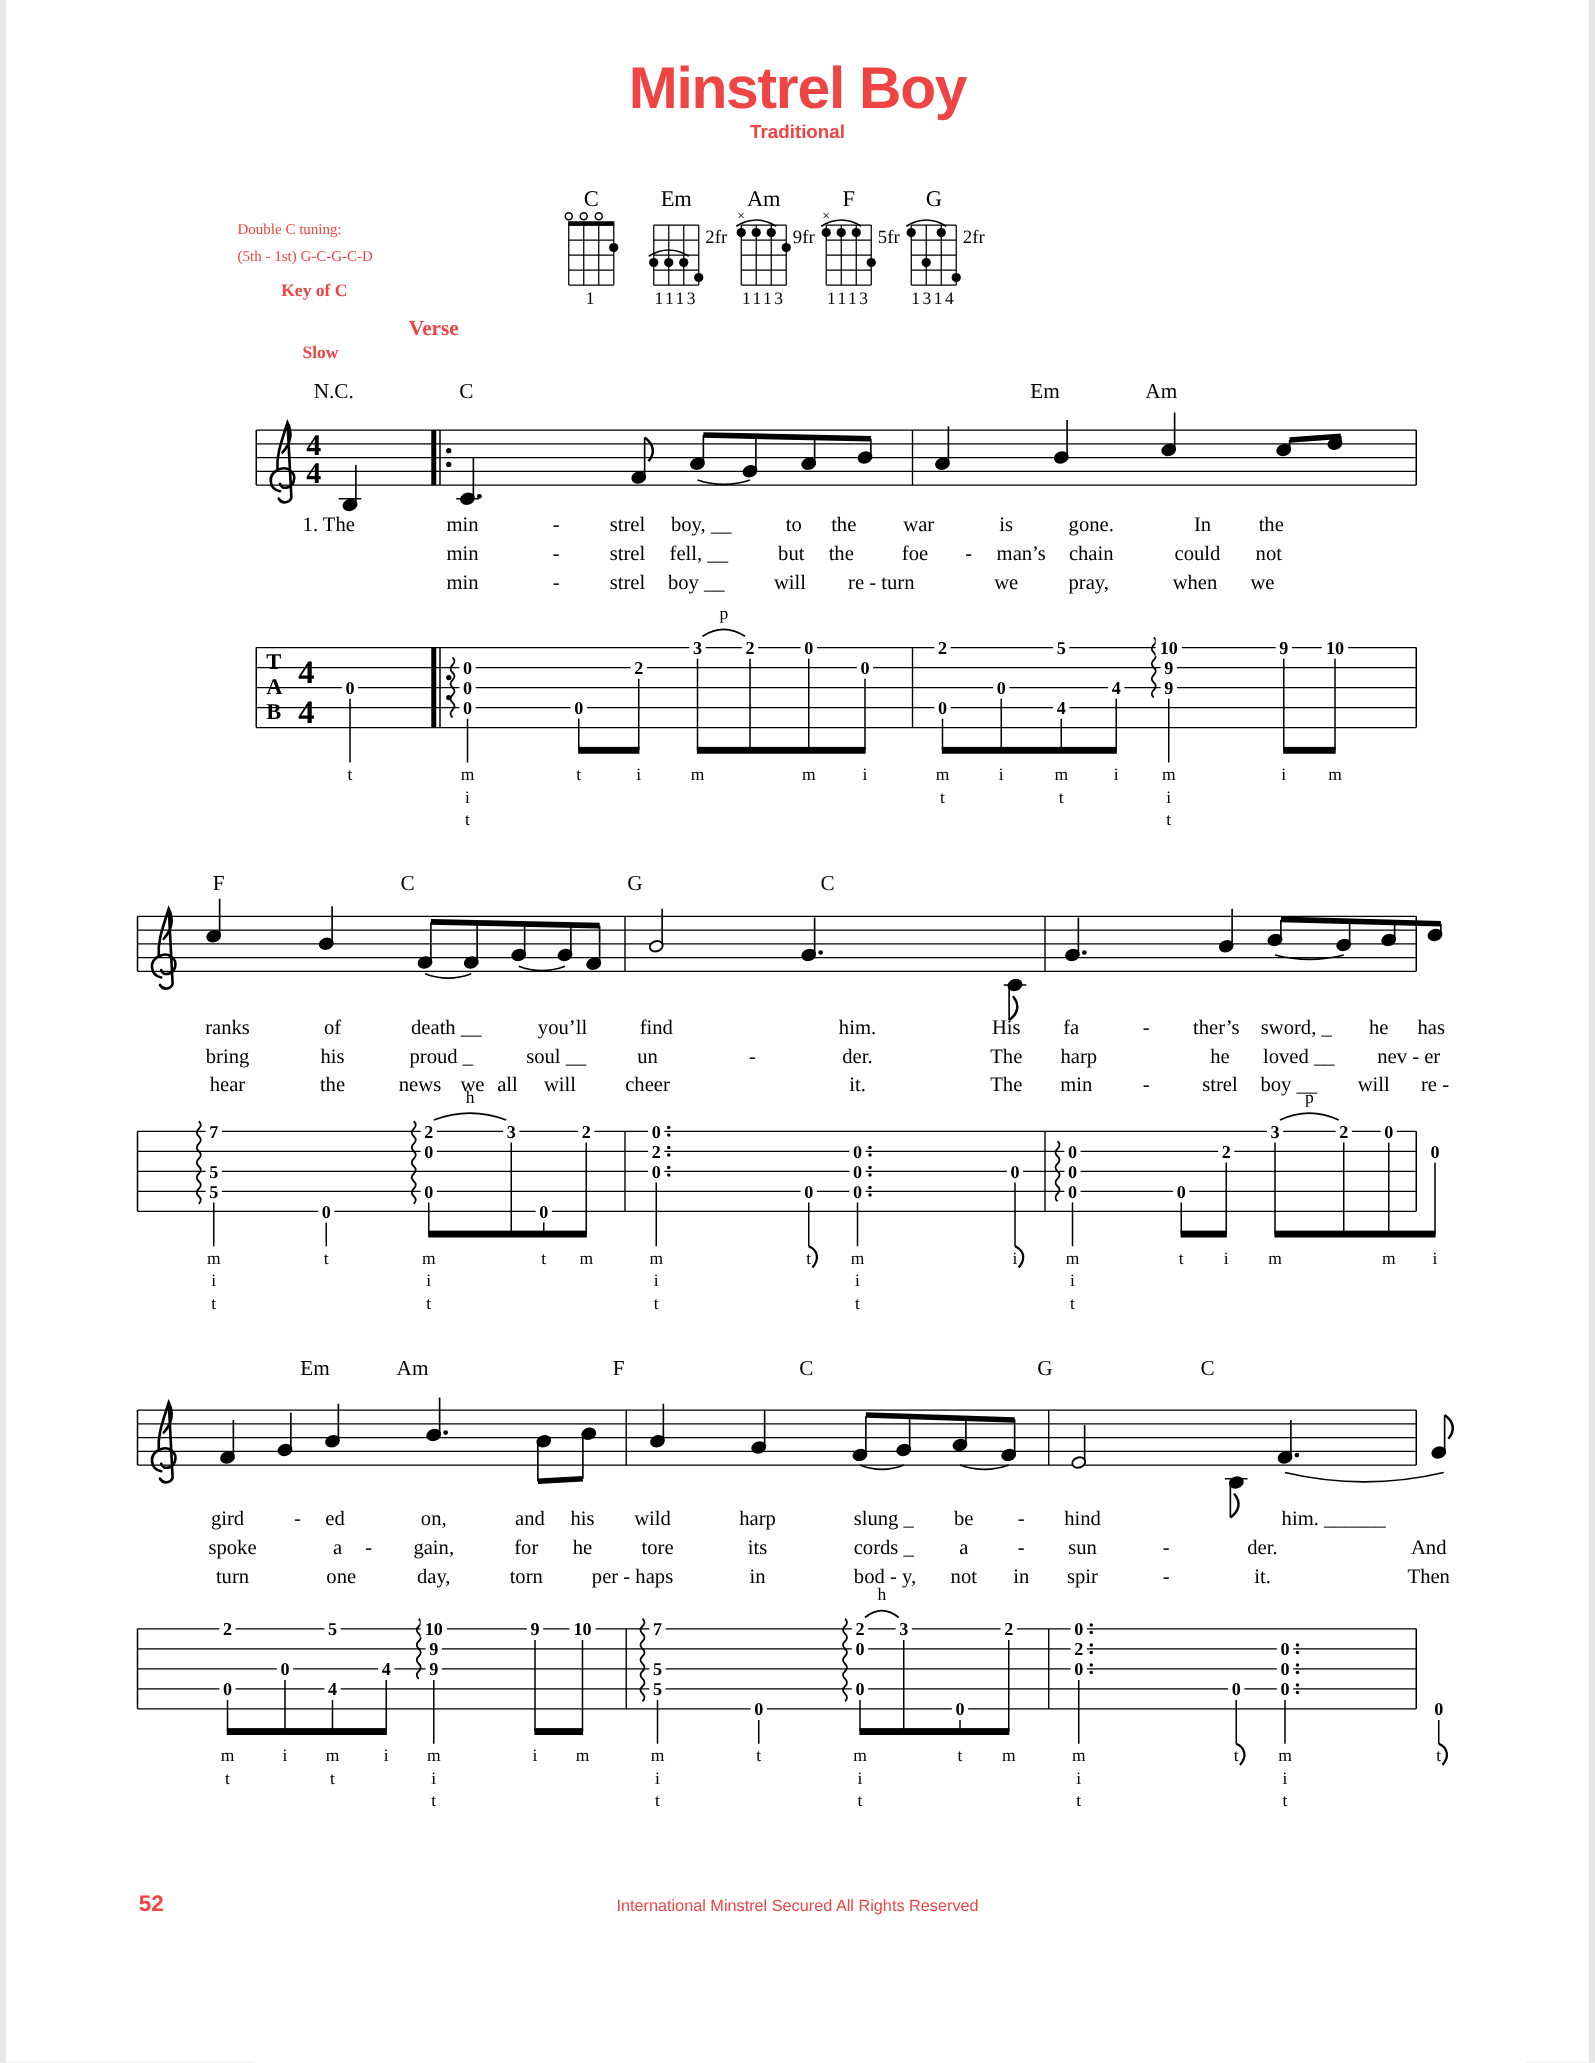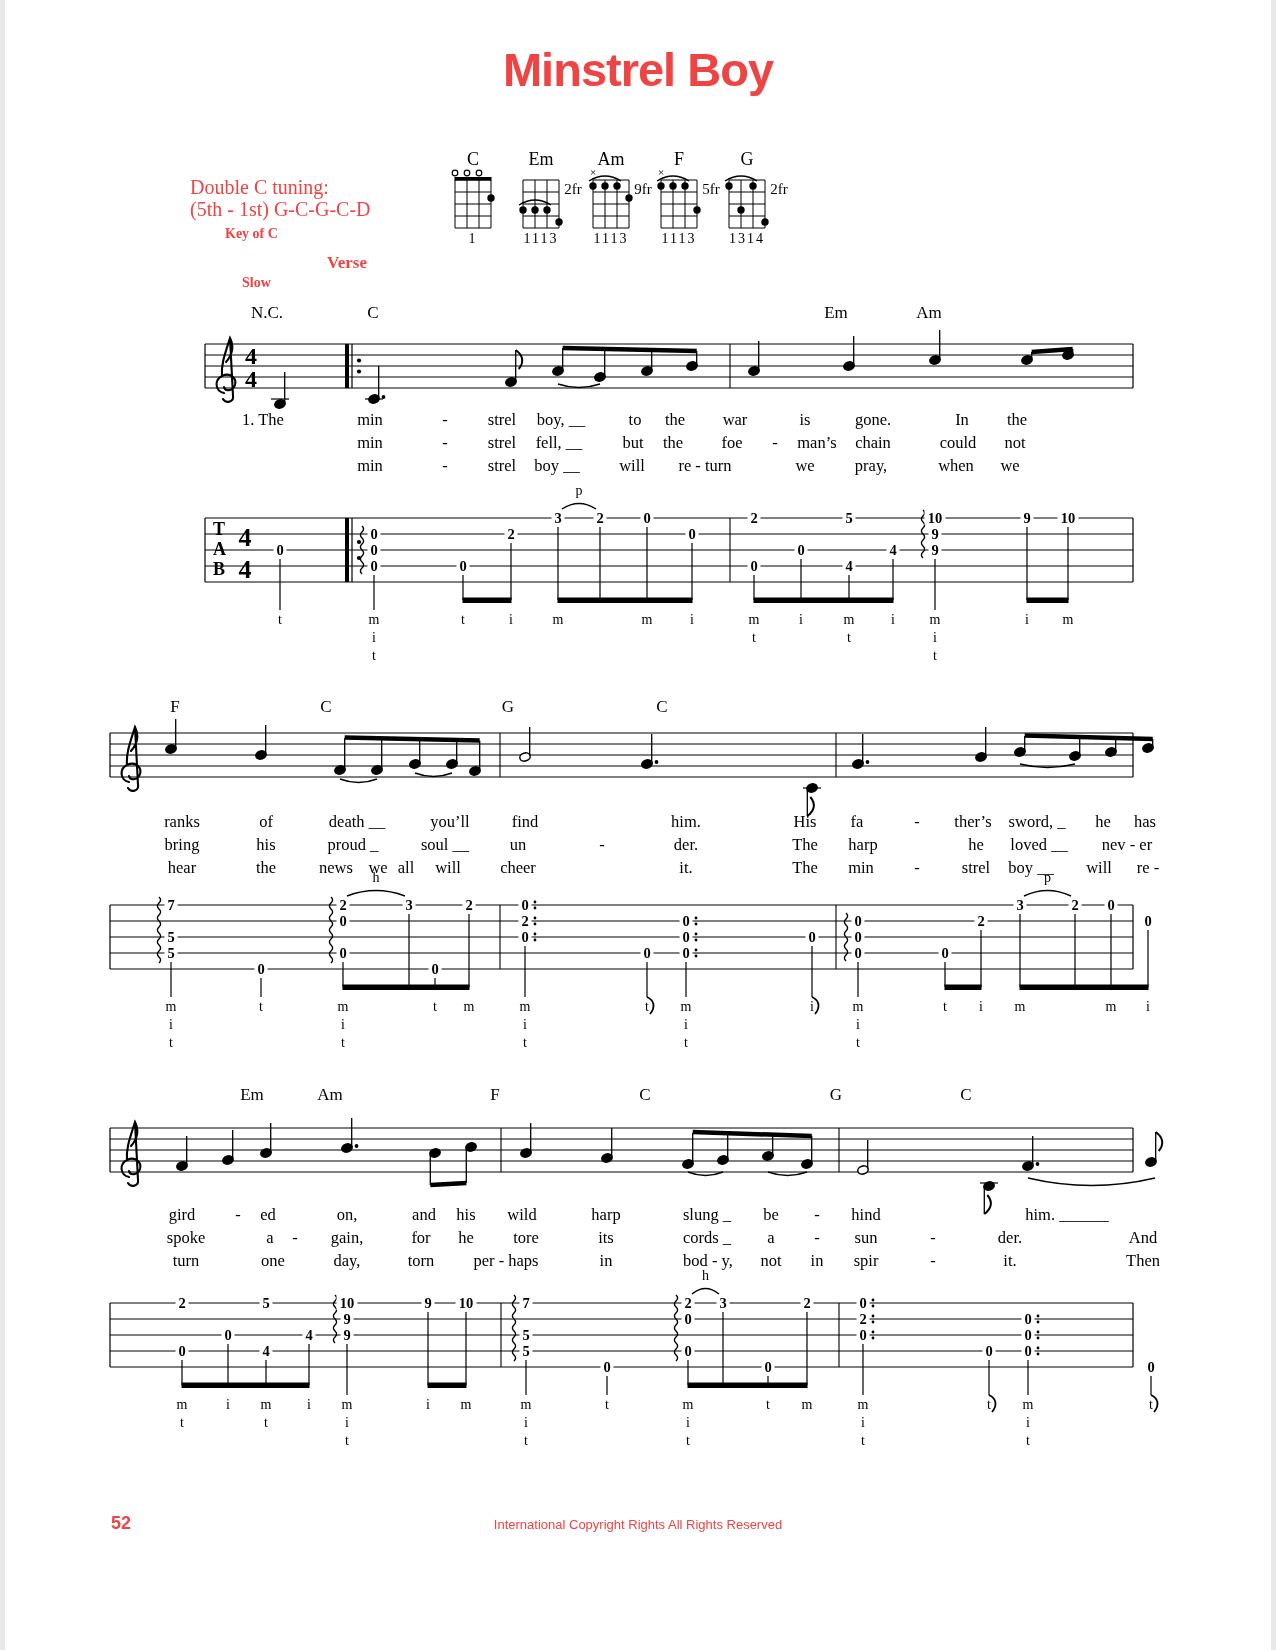--- a/index.html
+++ b/index.html
@@ -3,37 +3,38 @@
 <meta charset="utf-8">
 <style>
   html,body{margin:0;padding:0;background:#e8e8e8;}
   #page{position:relative;width:1266px;height:1650px;background:#ffffff;margin:0 auto;
         font-family:"Liberation Serif", serif;color:#ef4444;overflow:hidden;}
   .abs{position:absolute;}
   #title{left:0;right:0;top:42px;text-align:center;font-family:"Liberation Sans",sans-serif;
          font-weight:bold;font-size:47px;letter-spacing:-1px;}
   #subtitle{left:0;right:0;top:97px;text-align:center;font-family:"Liberation Sans",sans-serif;
             font-weight:bold;font-size:15px;}
-  .tuning{left:185px;font-size:20px;text-align:center;}
+  .tuning{left:185px;font-size:12px;text-align:center;}
   #tuning1{top:176px;}
   #tuning2{top:198px;}
   #keyof{left:220px;top:226px;font-size:14px;font-weight:bold;}
   #section{left:322px;top:253px;font-size:17px;font-weight:bold;}
   #tempo{left:237px;top:275px;font-size:14px;font-weight:bold;}
   #copy1{left:0;right:0;top:1499px;text-align:center;font-family:"Liberation Sans",sans-serif;font-size:13px;}
   #copy2{left:0;right:0;top:1517px;text-align:center;font-family:"Liberation Sans",sans-serif;font-size:13px;}
   #pagenum{left:106px;top:1513px;font-family:"Liberation Sans",sans-serif;font-weight:bold;font-size:18px;}
   #score-svg{position:absolute;left:0;top:0;}
   svg text{user-select:none;}
 </style>
 </head>
 <body>
 
 <div id="page">
   <div id="title" class="abs">Minstrel Boy</div>
+  <div id="subtitle" class="abs">Traditional</div>
   <div id="tuning1" class="abs tuning">Double C tuning:</div>
   <div id="tuning2" class="abs tuning">(5th - 1st) G-C-G-C-D</div>
   <div id="keyof" class="abs">Key of C</div>
   <div id="section" class="abs">Verse</div>
   <div id="tempo" class="abs">Slow</div>
 
   <svg id="score-svg" width="1276" height="1650" viewBox="0 0 1276 1650">
       <g>
         <g>
           <text x="468" y="165" font-size="18" font-family="&quot;Liberation Serif&quot;, serif" text-anchor="middle" font-weight="normal" fill="#000">C</text>
@@ -998,15 +999,15 @@
             <rect x="1139.5" y="1360" width="13" height="14" fill="#fff"></rect>
             <text x="1146" y="1372" font-size="14.5" font-family="&quot;Liberation Serif&quot;, serif" text-anchor="middle" font-weight="bold" fill="#000">0</text>
             <text x="1146" y="1409" font-size="14" font-family="&quot;Liberation Serif&quot;, serif" text-anchor="middle" font-weight="normal" fill="#000">t</text>
           </g>
           <path d="M 687 1294 Q 700.5 1283 714 1294" fill="none" stroke="#000" stroke-width="1.4"></path>
           <text x="700.5" y="1280" font-size="14" font-family="&quot;Liberation Serif&quot;, serif" text-anchor="middle" font-weight="normal" fill="#000">h</text>
         </g>
       </g>
     </svg>
 
-  <div id="copy2" class="abs">International Copyright Rights   All Rights Reserved</div>
+  <div id="copy2" class="abs">International Minstrel Secured   All Rights Reserved</div>
   <div id="pagenum" class="abs">52</div>
 </div>
 
 </body></html>

